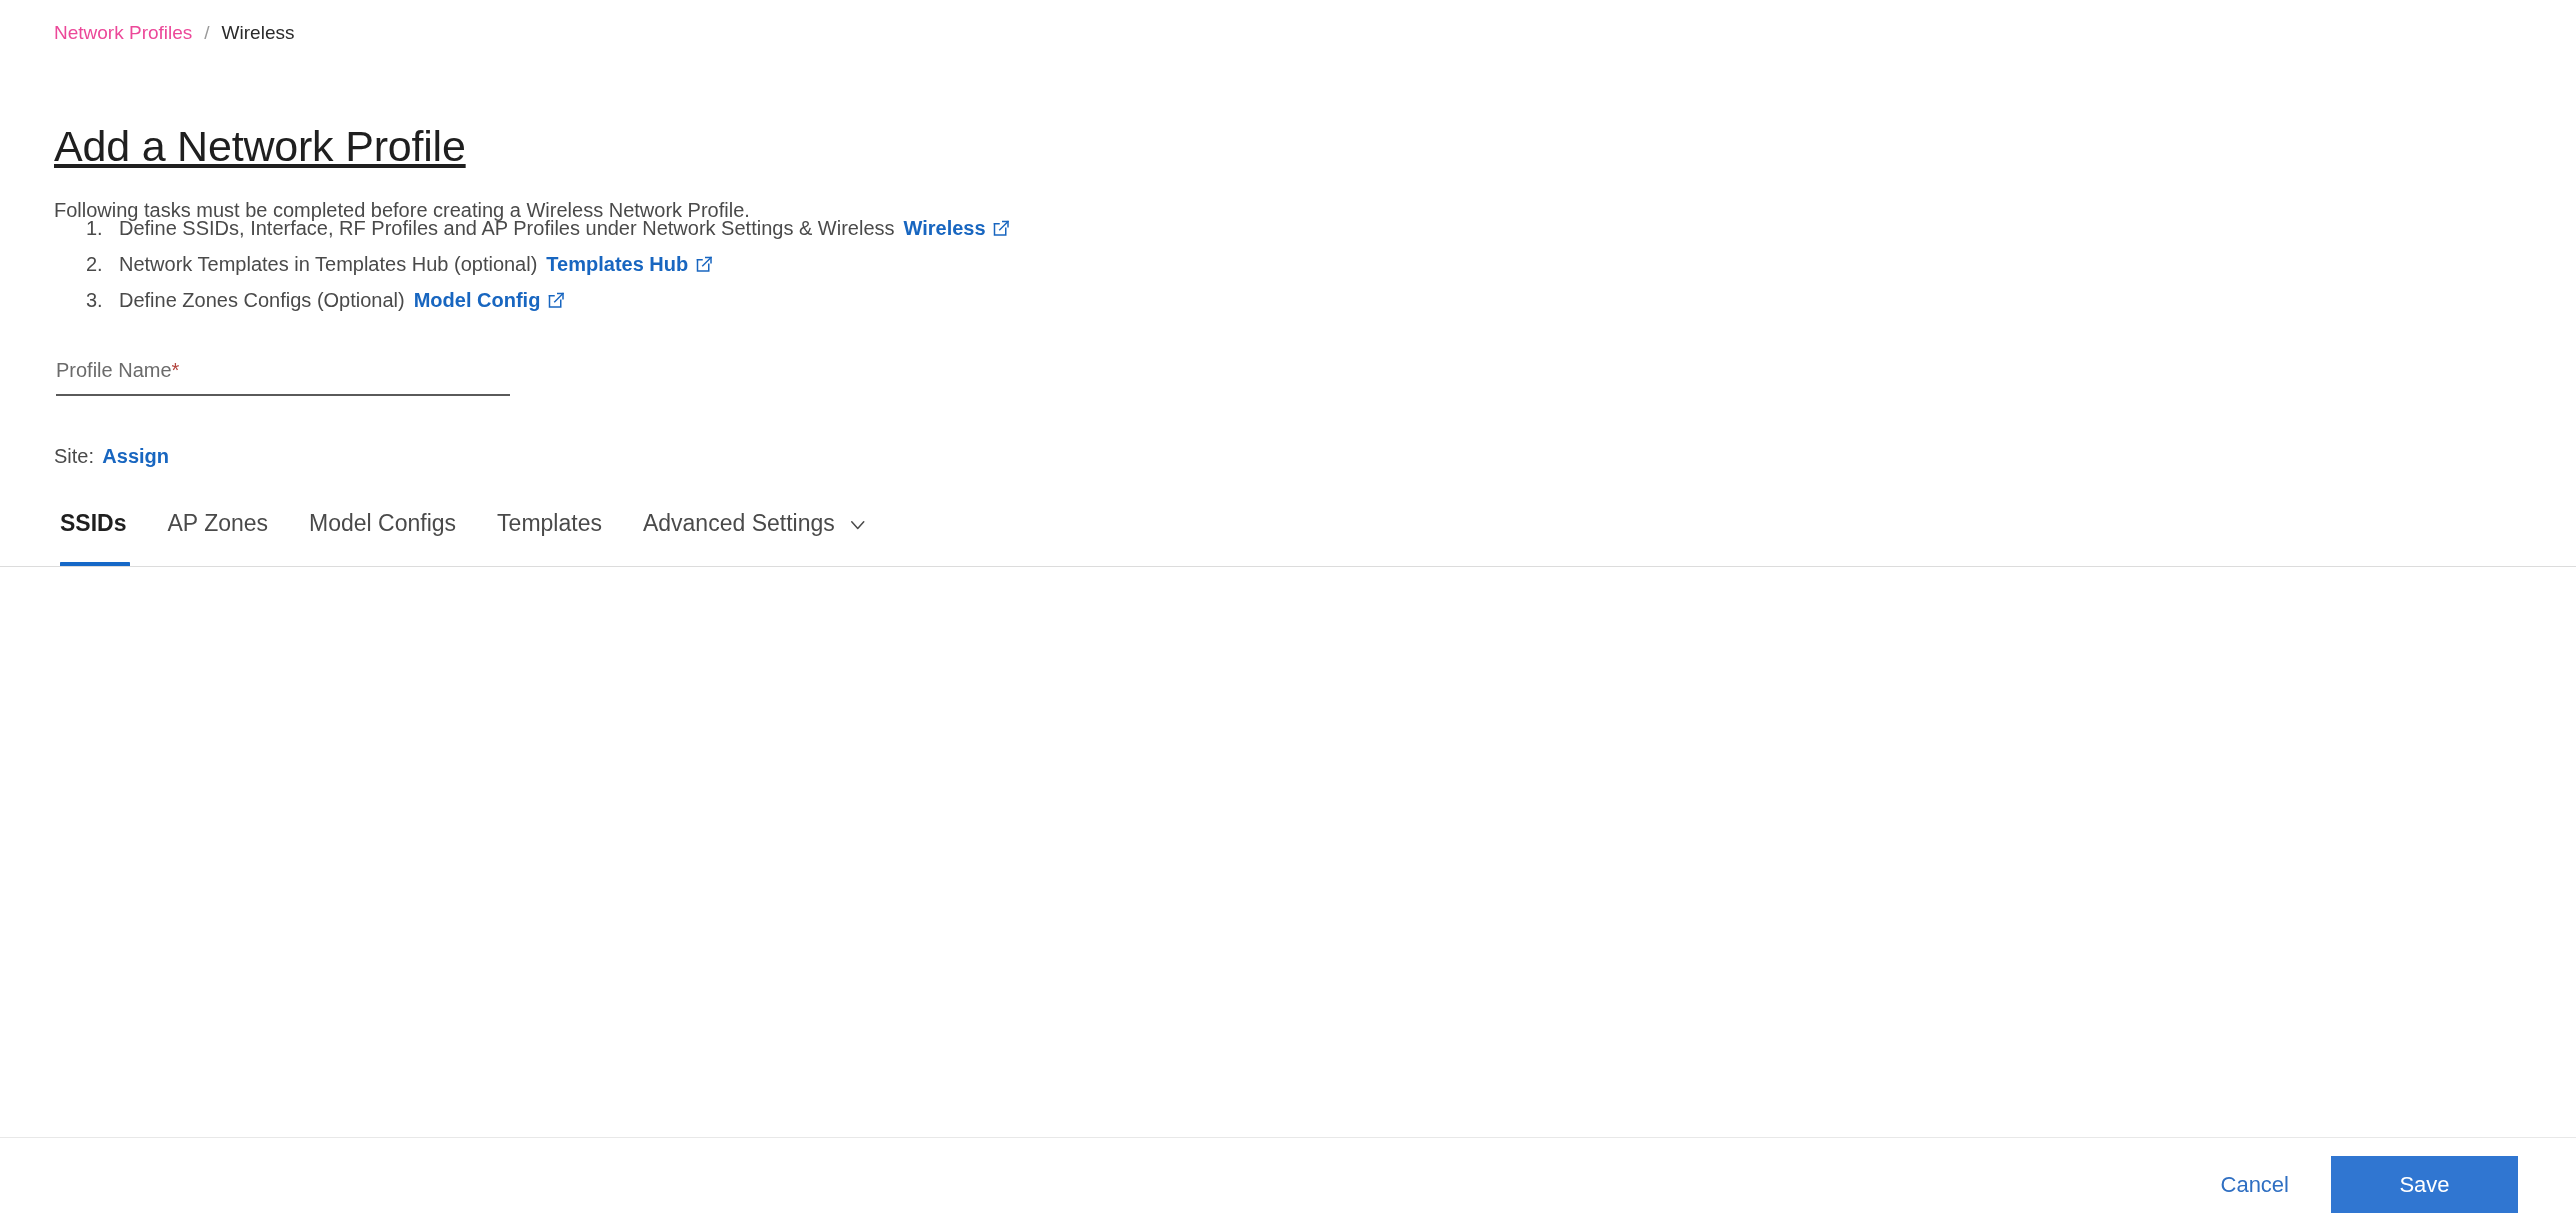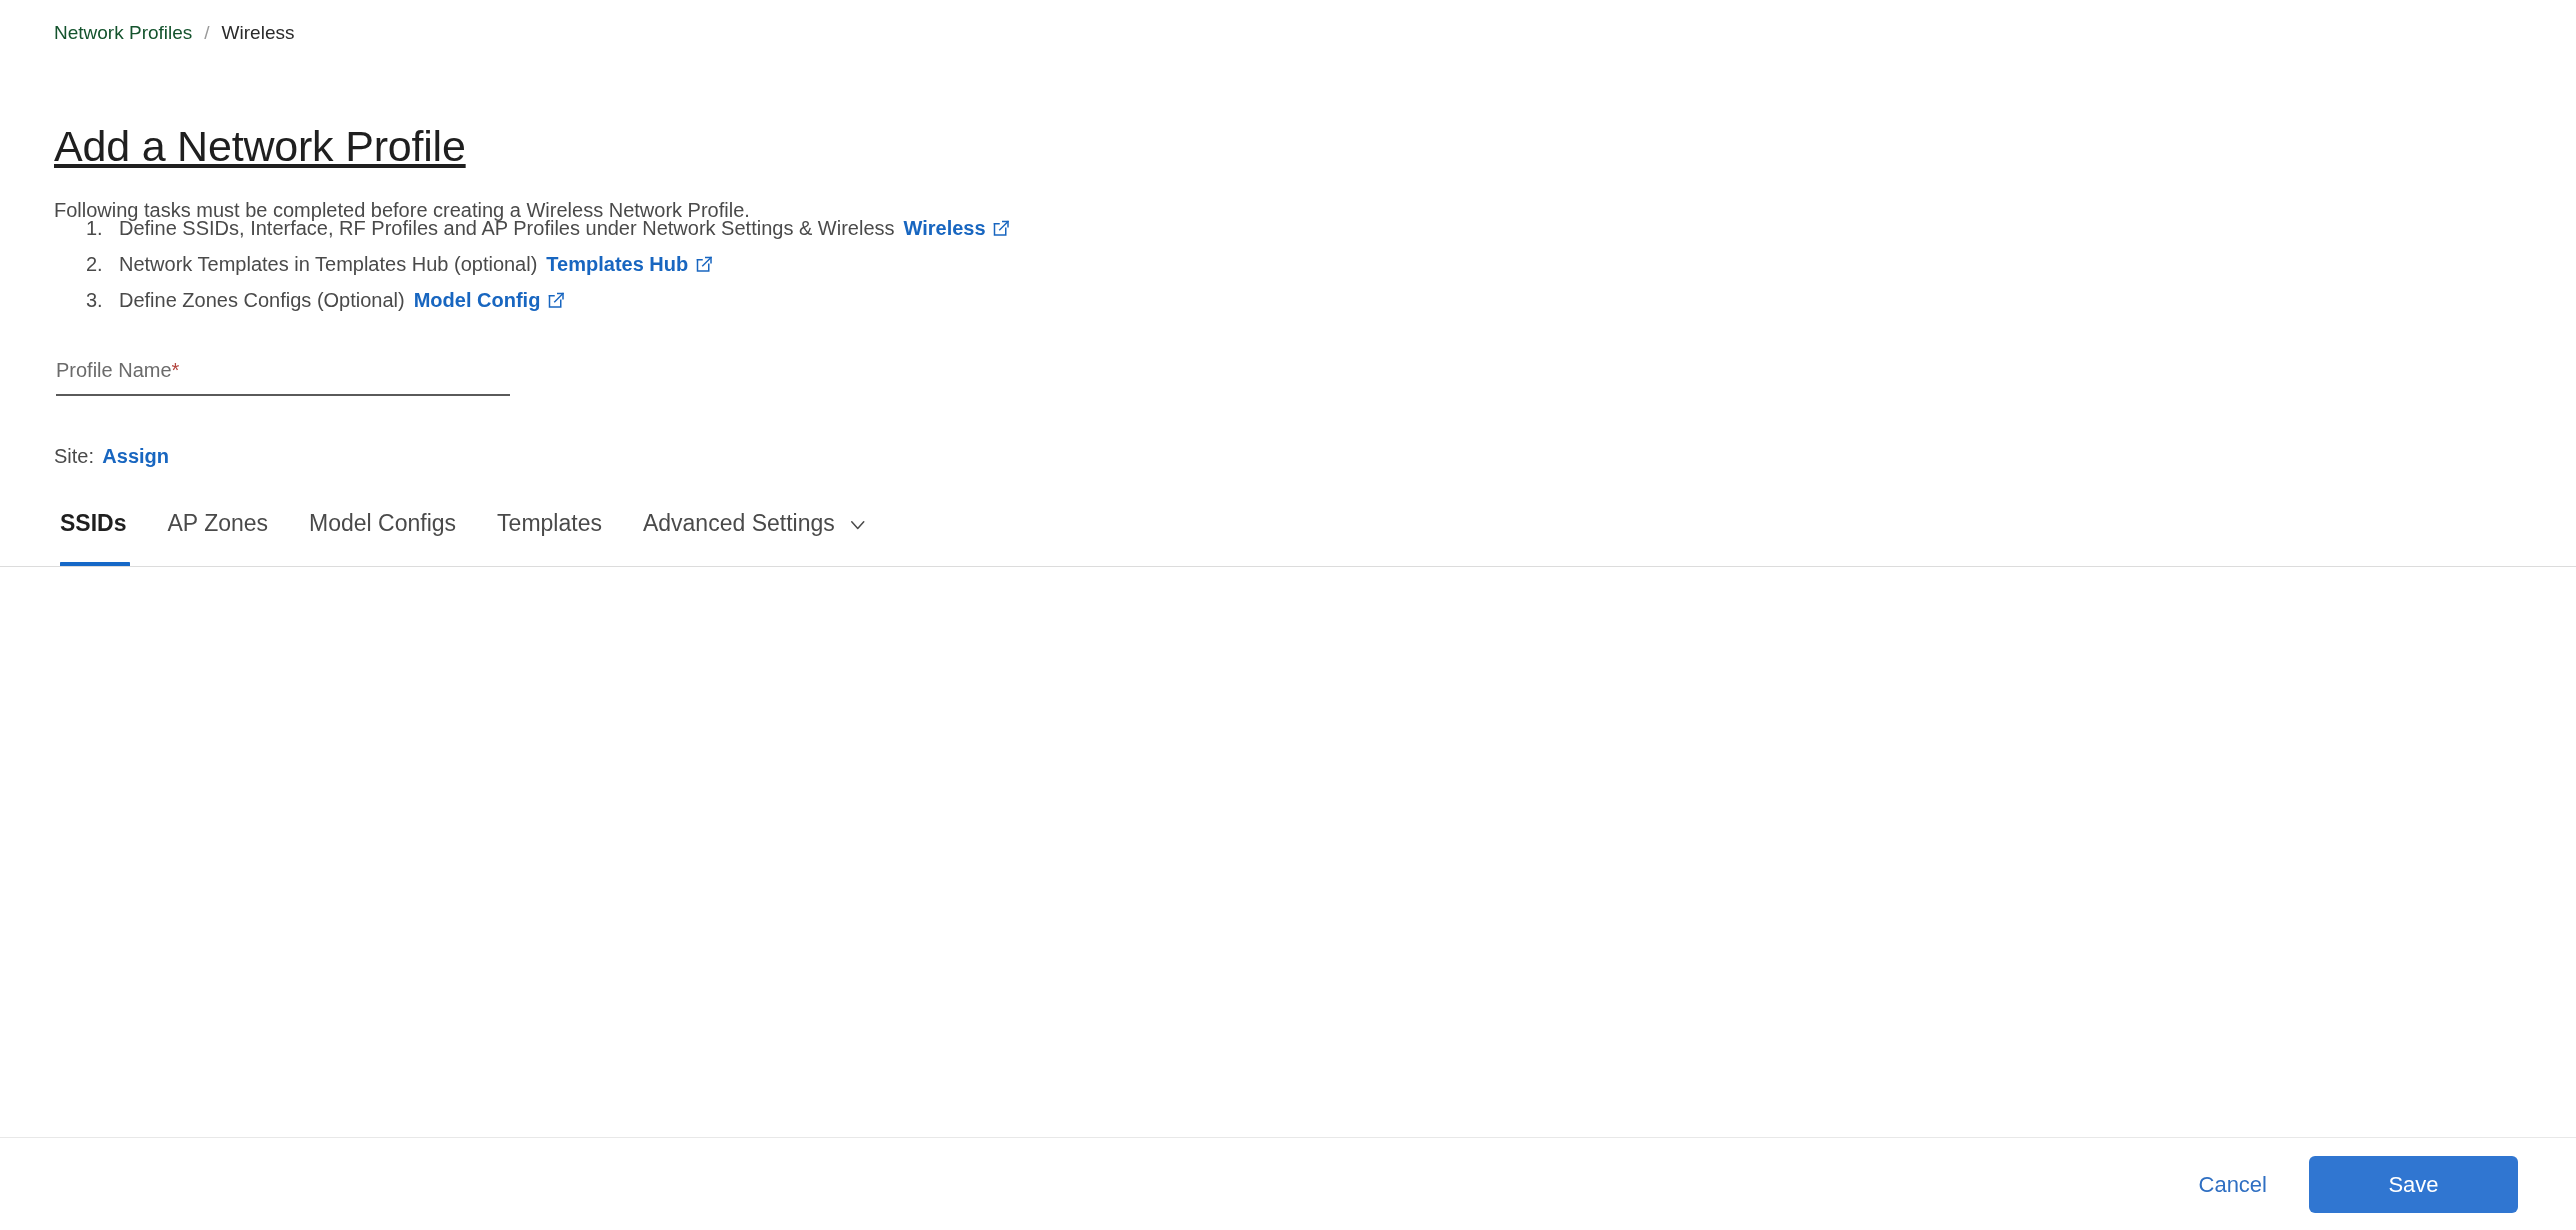--- a/index.html
+++ b/index.html
@@ -23,21 +23,21 @@
     position: absolute;
     left: 54px;
     top: 22.5px;
     display: flex;
     align-items: center;
     font-size: 19px;
     line-height: 1;
     white-space: nowrap;
   }
   .breadcrumb-link {
-    color: #14532d;
+    color: #ec4899;
     text-decoration: none;
     cursor: pointer;
     text-align: center;
   }
   .breadcrumb-sep {
     color: #9a9a9a;
     margin: 0 12px;
   }
   .breadcrumb-current {
     color: #2b2b2b;
@@ -254,23 +254,23 @@
     padding: 13.5px 22.5px;
     margin-right: 19.5px;
     line-height: 1;
   }
   .btn-save {
     font-family: inherit;
     font-size: 22px;
     color: #ffffff;
     background: #3076d1;
     border: none;
-    border-radius: 6px;
-    cursor: pointer;
-    width: 209px;
+    border-radius: 0;
+    cursor: pointer;
+    width: 187px;
     height: 57px;
     line-height: 1;
   }
 </style>
 </head>
 <body>
 
 <nav class="breadcrumb">
   <a class="breadcrumb-link" href="#">Network Profiles</a>
   <span class="breadcrumb-sep">/</span>

